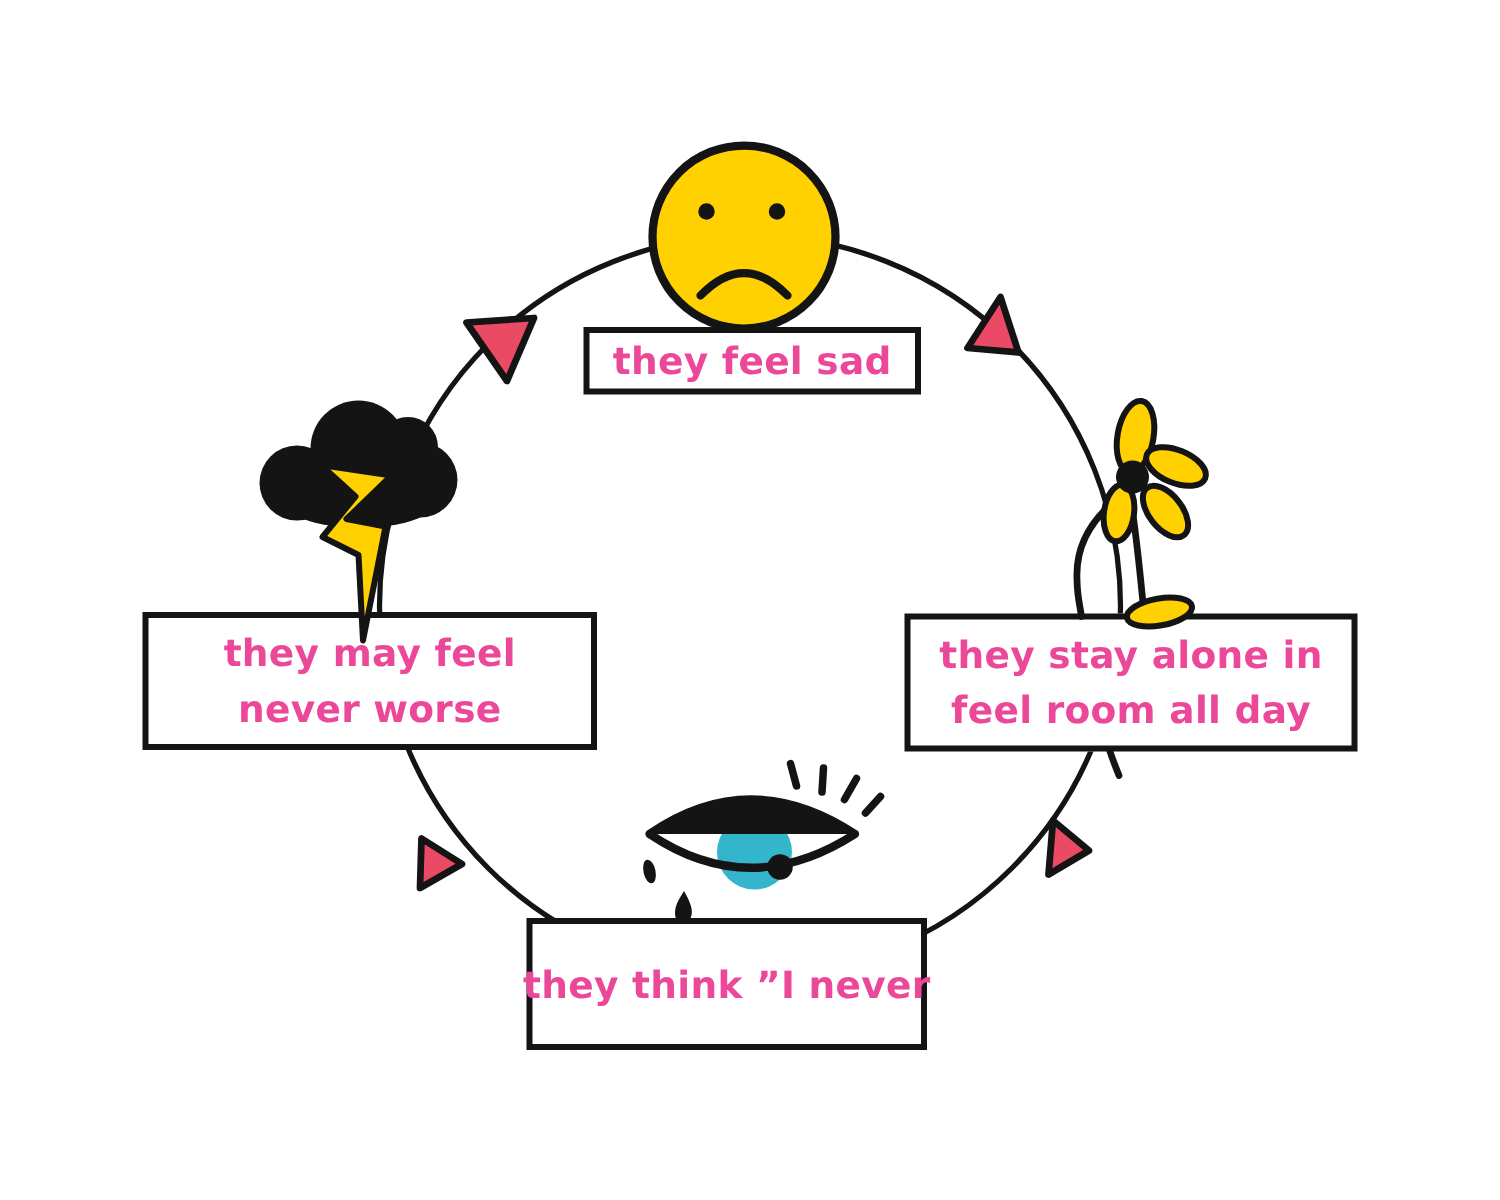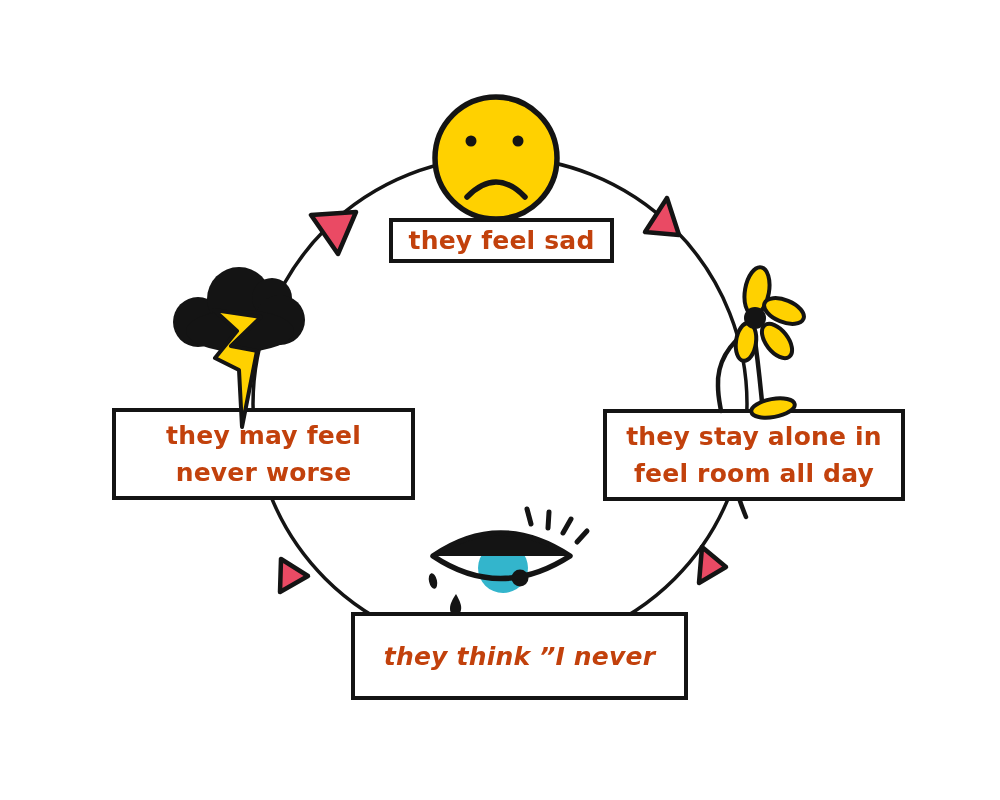--- a/index.html
+++ b/index.html
@@ -23,31 +23,31 @@
     background: #ffffff;
     border: 4px solid #141414;
     display: flex;
     flex-direction: column;
     align-items: center;
     justify-content: center;
     text-align: center;
     font-weight: bold;
     font-size: 25px;
     line-height: 37px;
-    color: #c2410c;
+    color: #ec4899;
     letter-spacing: 0.2px;
     z-index: 2;
   }
   .label-box .line { white-space: nowrap; }
   .base-layer  { z-index: 1; }
   .icons-layer { z-index: 3; }
   .box-feel-sad   { left: 389px; top: 218px; width: 225px; height: 45px; }
   .box-stay-alone { left: 603px; top: 409px; width: 302px; height: 92px; }
-  .box-think-fun  { left: 351px; top: 612px; width: 337px; height: 88px; font-style: italic; }
-  .box-feel-worse { left:  112px; top: 408px; width: 303px; height: 92px; }
+  .box-think-fun  { left: 351px; top: 612px; width: 267px; height: 88px; }
+  .box-feel-worse { left:  95px; top: 408px; width: 303px; height: 92px; }
 </style>
 </head>
 <body>
 
 <div class="canvas">
 
   <svg class="layer base-layer" viewBox="0 0 1000 800">
     <circle cx="500" cy="404" r="247" fill="none" stroke="#141414" stroke-width="3.5"></circle>
     <polygon points="311,215 356,212 338,254" stroke="#141414" stroke-width="4.5" stroke-linejoin="round" fill="#EA4A64"></polygon>
     <polygon points="667,198 645,232 679,235" stroke="#141414" stroke-width="4.5" stroke-linejoin="round" fill="#EA4A64"></polygon>

